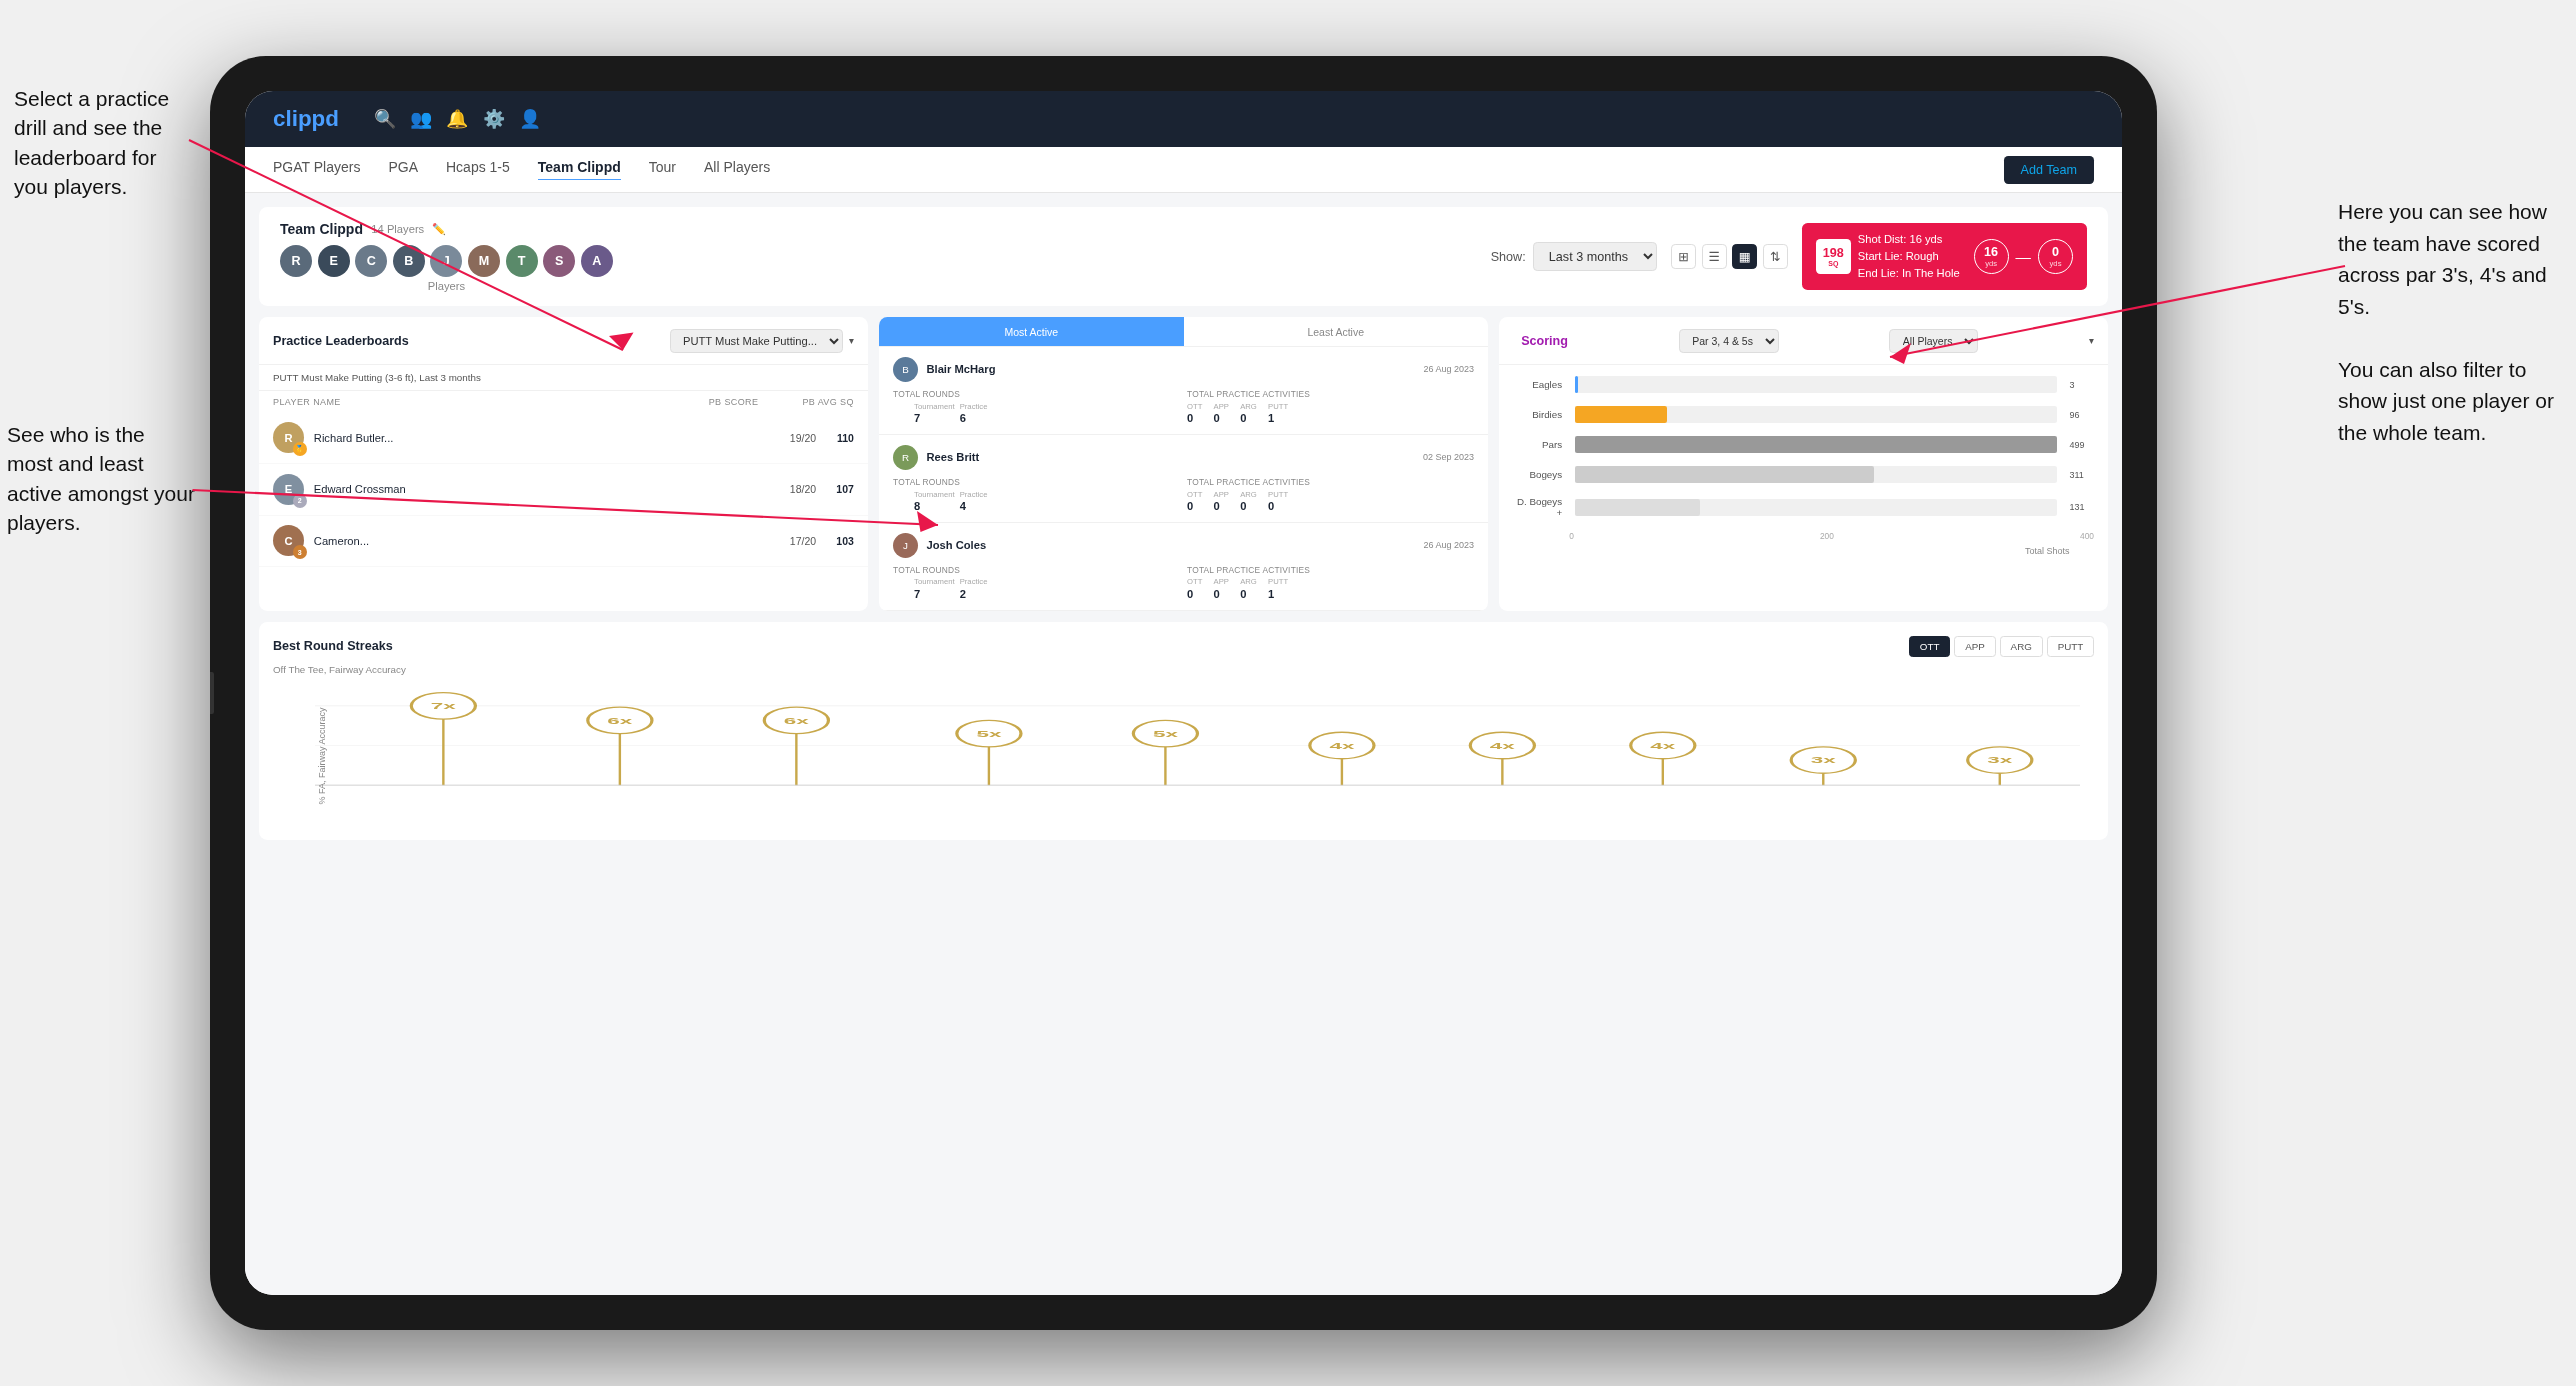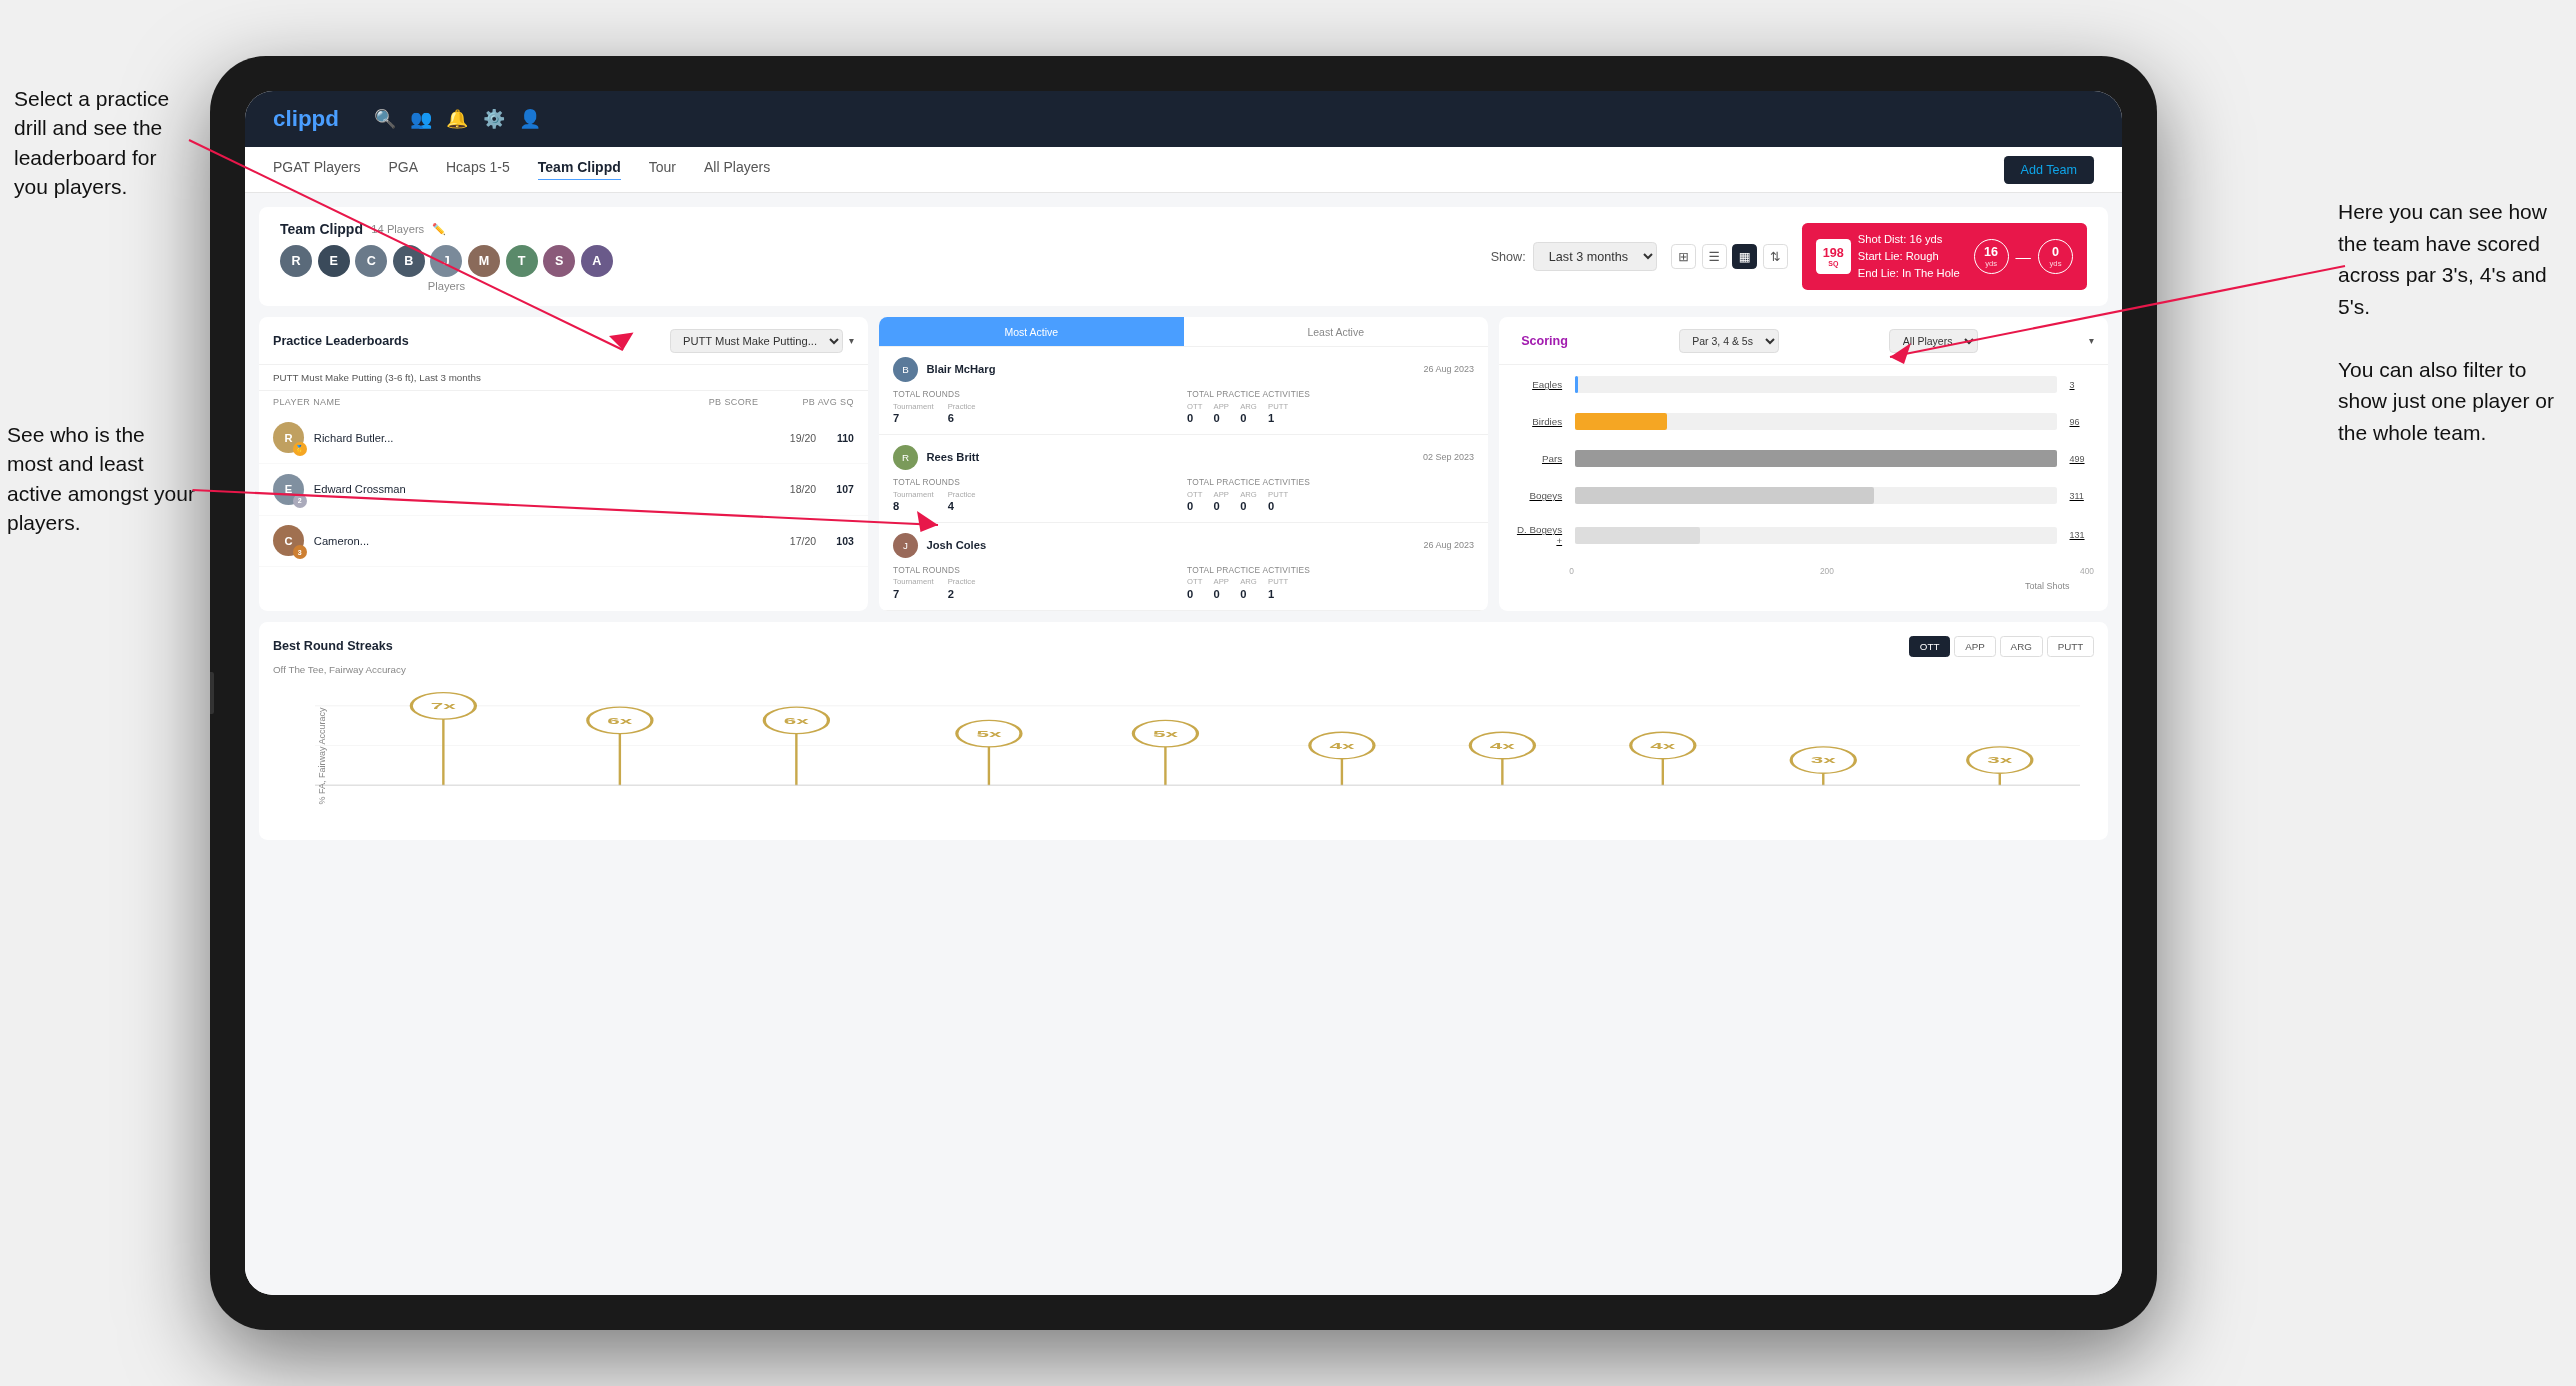--- a/index.html
+++ b/index.html
@@ -493,21 +493,22 @@
 
     .stat-label {
       font-size: 8.4px;
       color: #888;
       text-transform: uppercase;
       letter-spacing: 0.2px;
     }
 
     .stat-values {
       display: flex;
-      gap: 14px;
+      gap: 5px;
+      margin-left: 21px;
     }
 
     .stat-col {
       display: flex;
       flex-direction: column;
       gap: 1.4px;
     }
 
     .stat-col-label {
       font-size: 7.7px;
@@ -575,22 +576,21 @@
 
     
     .bar-chart {
       padding: 11.2px 14px;
     }
 
     .bar-row {
       display: flex;
       align-items: center;
       gap: 13px;
-      margin-bottom: 20px;
-      text-decoration: underline;
+      margin-bottom: 13px;
     }
 
     .bar-label {
       width: 49px;
       font-size: 9.8px;
       color: #555;
       text-align: right;
     }
 
     .bar-track {

